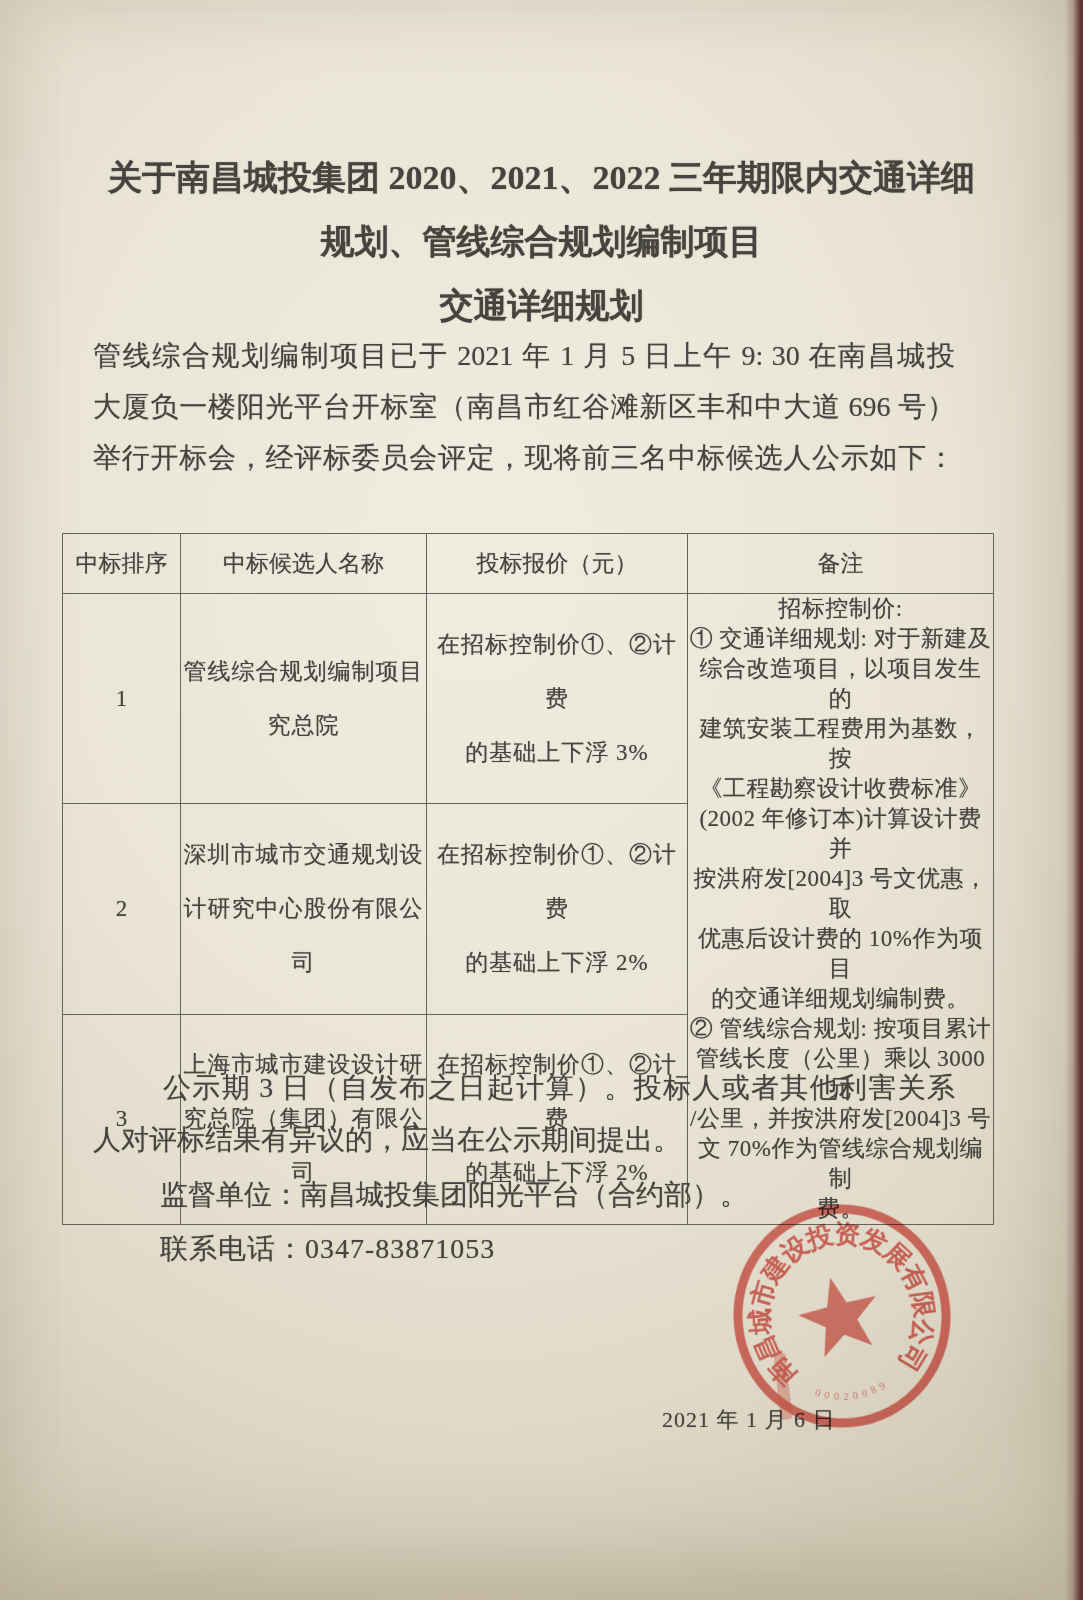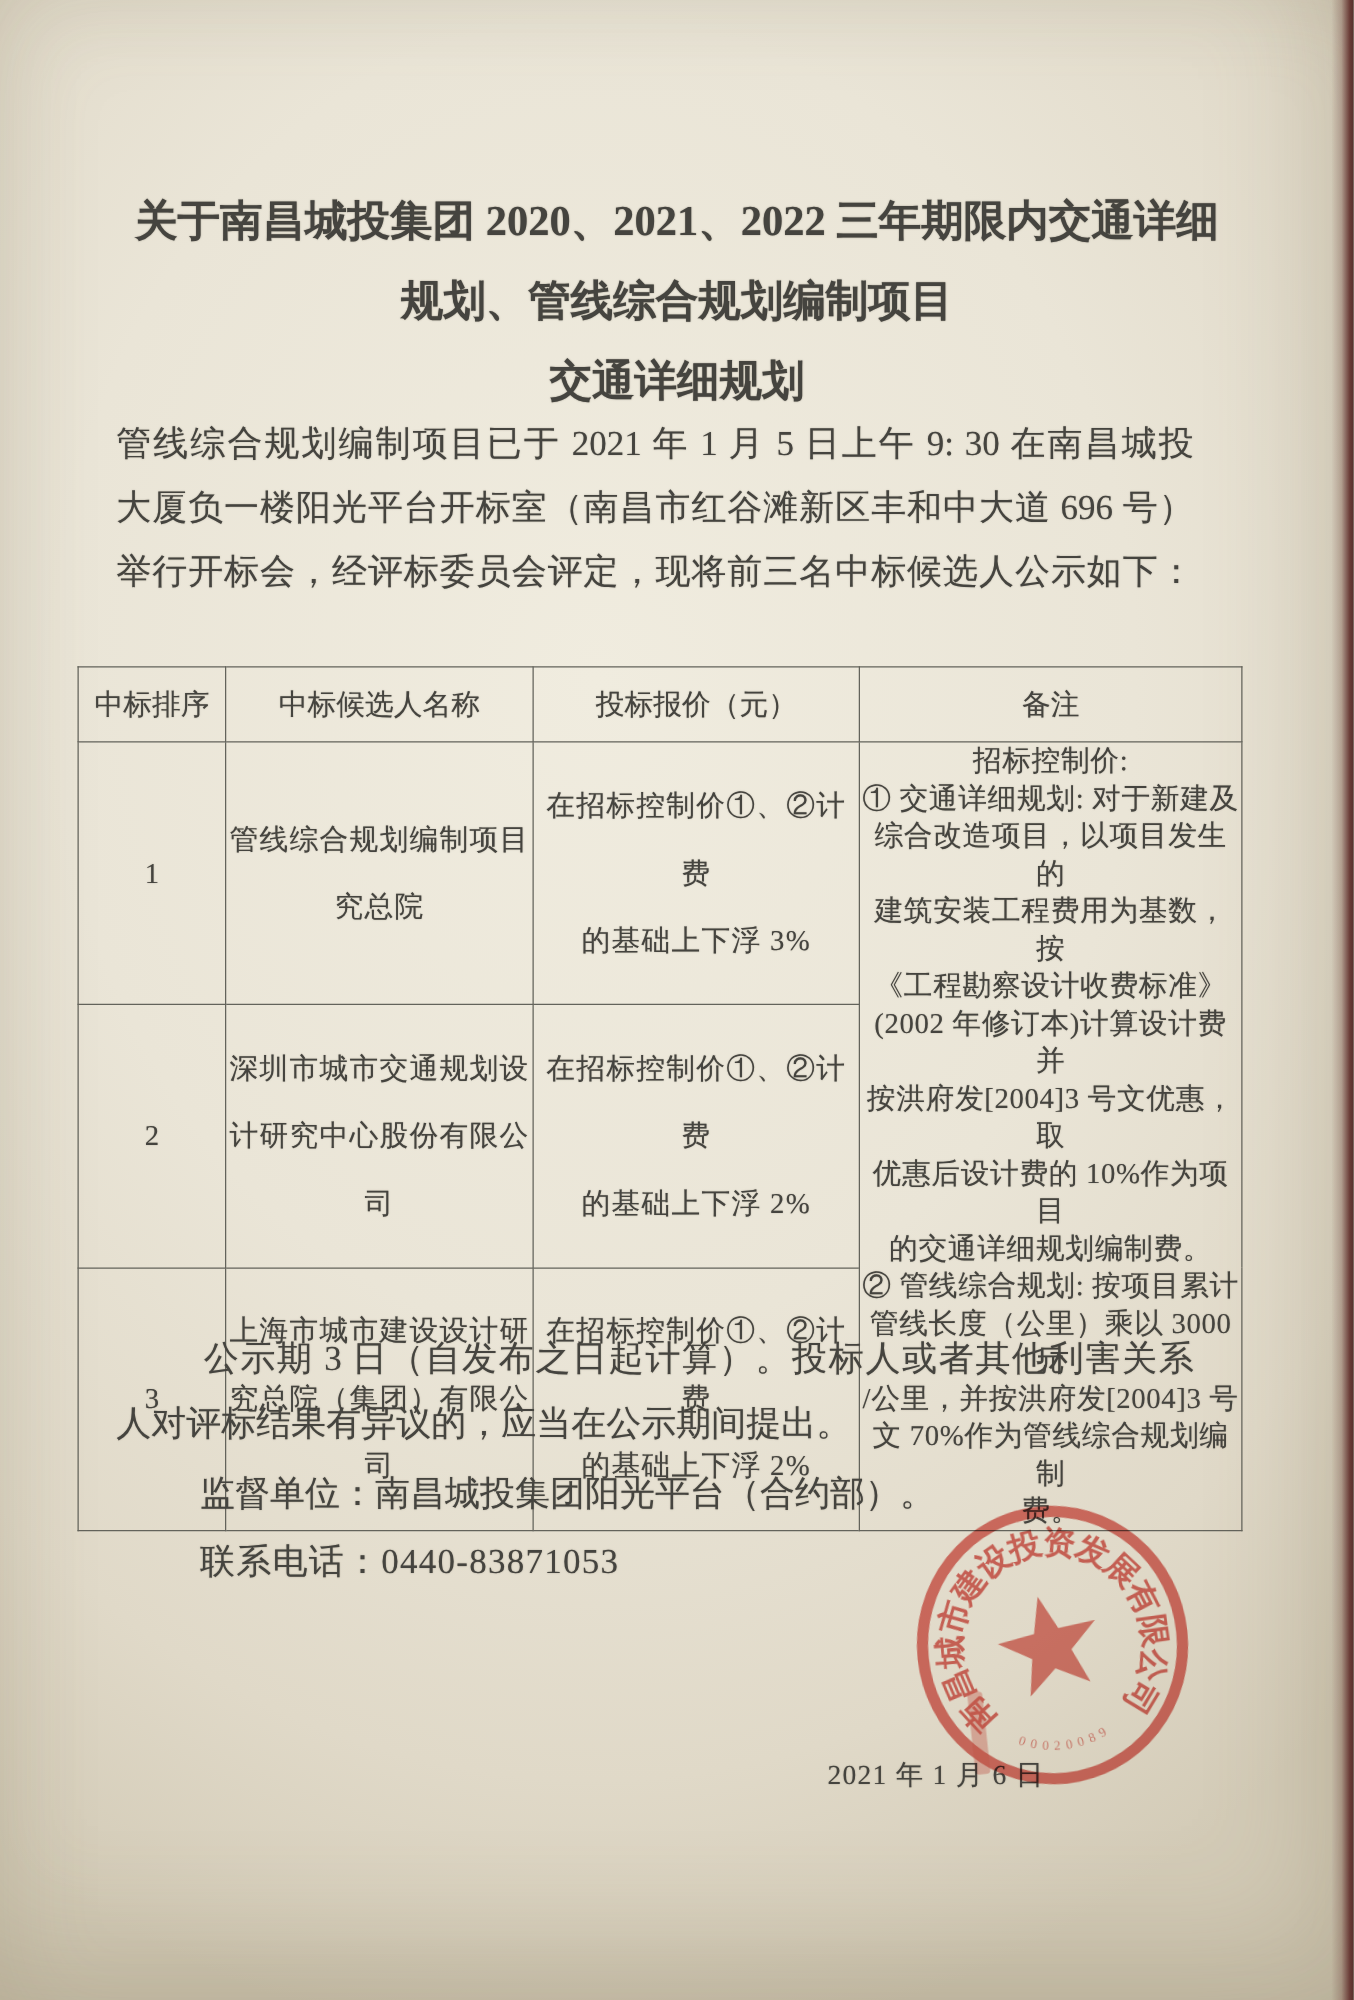--- a/index.html
+++ b/index.html
@@ -153,21 +153,21 @@
     </tr>
   </tbody>
     </table>
 
   <div class="closing-block">
     <div class="bodyline jline indent">公示期 3 日（自发布之日起计算）。投标人或者其他利害关系</div>
     <div class="bodyline">人对评标结果有异议的，应当在公示期间提出。</div>
   </div>
 
   <div class="txt sup-line">监督单位：南昌城投集团阳光平台（合约部）。</div>
-  <div class="txt phone-line">联系电话：0440-83871053</div>
+  <div class="txt phone-line">联系电话：0347-83871053</div>
 
   <div class="txt date-line">2021 年 1 月 6 日</div>
 
   <svg class="stamp" viewBox="0 0 260 260">
     <ellipse cx="130" cy="130" rx="104" ry="107" fill="none" stroke="#d9534b" stroke-width="9" opacity="0.85"></ellipse>
     <g id="stamp-ring" opacity="0.9">
         <text x="130" y="57" text-anchor="middle" transform="rotate(-127 130 130)">南</text>
         <text x="130" y="57" text-anchor="middle" transform="rotate(-107.46153846153845 130 130)">昌</text>
         <text x="130" y="57" text-anchor="middle" transform="rotate(-87.92307692307692 130 130)">城</text>
         <text x="130" y="57" text-anchor="middle" transform="rotate(-68.38461538461539 130 130)">市</text>

